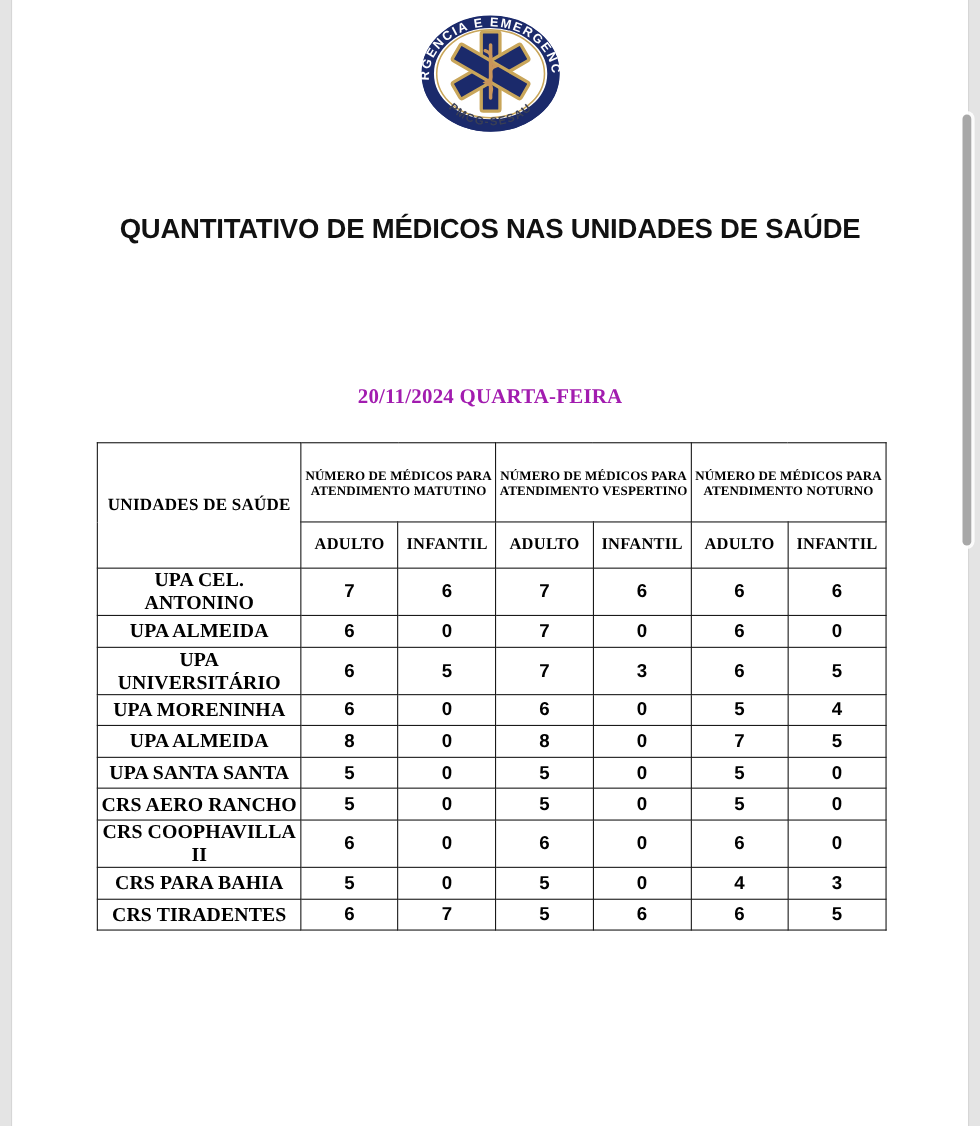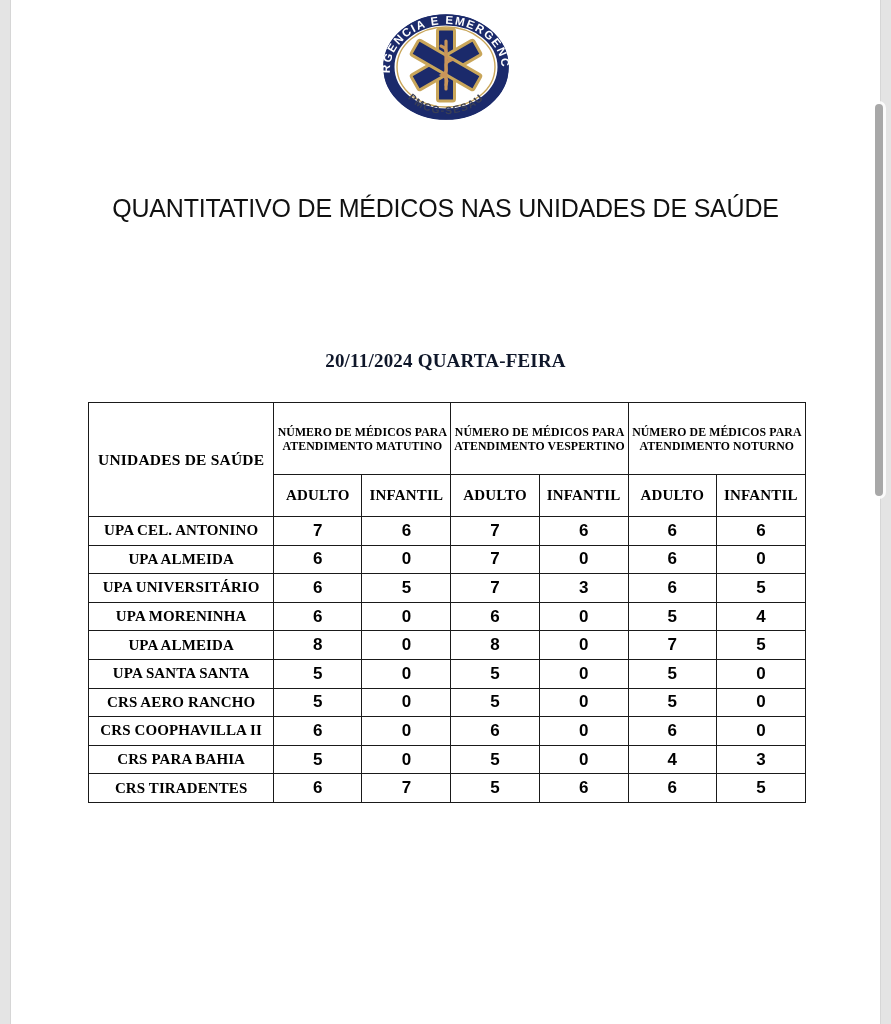--- a/index.html
+++ b/index.html
@@ -48,39 +48,39 @@
   }
 
   
   #title-block {
     position: absolute;
     left: 0;
     top: 190px;
     width: 869px;
     text-align: center;
     font-family: "Liberation Sans", sans-serif;
-    font-weight: normal;
+    font-weight: bold;
     font-size: 25px;
     line-height: 36px;
     color: #111111;
     letter-spacing: -0.2px;
   }
   #title-block .line2 { display: block; }
 
   
   #date-line {
     position: absolute;
     left: 0;
     top: 350px;
     width: 869px;
     text-align: center;
     font-family: "Liberation Serif", serif;
     font-weight: bold;
     font-size: 19px;
-    color: #0f172a;
+    color: #a21caf;
     letter-spacing: 0.2px;
   }
 
   
   #table-wrap {
     position: absolute;
     left: 77px;
     top: 402px;
     width: 718px;
   }
@@ -114,21 +114,21 @@
     padding: 4px 3px;
     height: 72px;
   }
   th.sub-head {
     font-size: 15px;
     font-weight: bold;
     height: 42px;
     letter-spacing: 0.2px;
   }
   td.unit-cell {
-    font-size: 15px;
+    font-size: 18px;
     font-weight: bold;
     height: 28.6px;
     letter-spacing: 0.1px;
   }
   td.num-cell {
     font-size: 17px;
     font-weight: bold;
     height: 28.6px;
     font-family: "Liberation Sans", sans-serif;
   }

